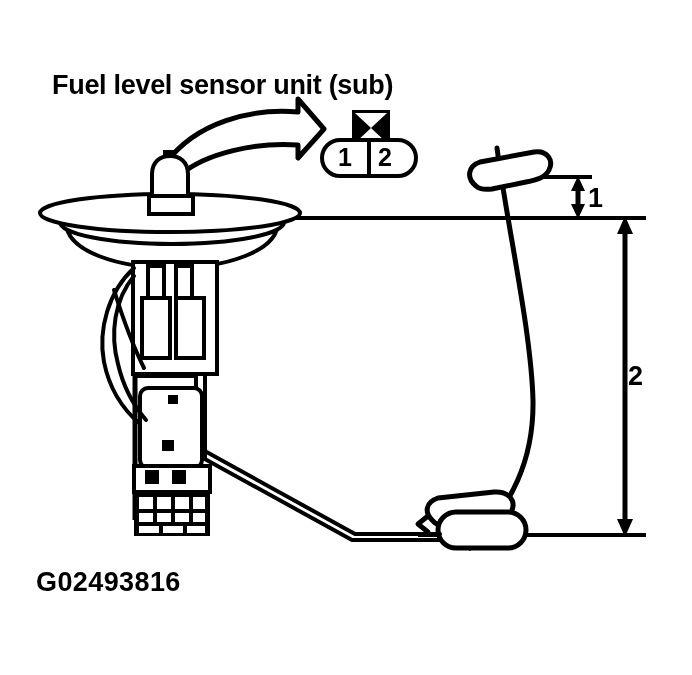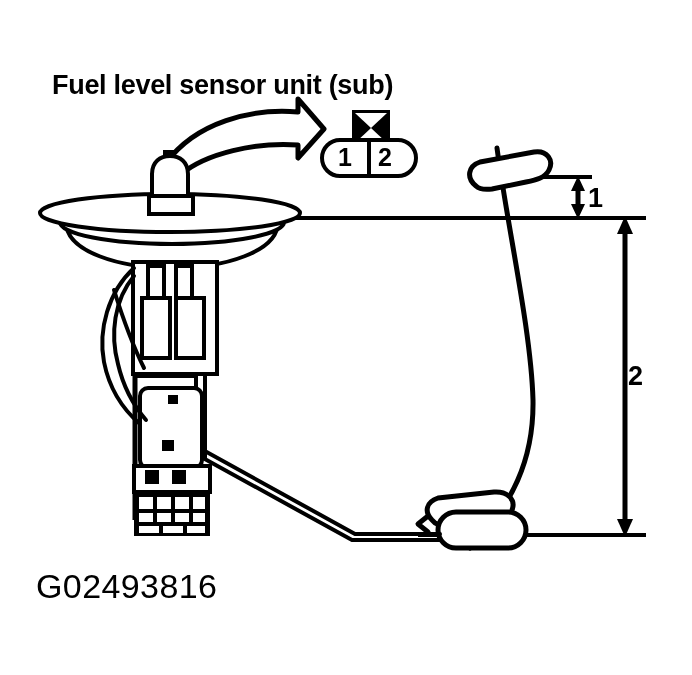--- a/index.html
+++ b/index.html
@@ -33,22 +33,22 @@
     font-size: 27px;
     font-weight: bold;
     color: #000000;
     letter-spacing: -0.3px;
     white-space: nowrap;
   }
   .caption-text {
     position: absolute;
     left: 36px;
     top: 567px;
-    font-size: 34px;
-    font-weight: normal;
+    font-size: 27px;
+    font-weight: bold;
     color: #000000;
     letter-spacing: 0.4px;
     white-space: nowrap;
   }
   .dim-label {
     position: absolute;
     font-size: 27px;
     font-weight: bold;
     color: #000000;
     white-space: nowrap;

